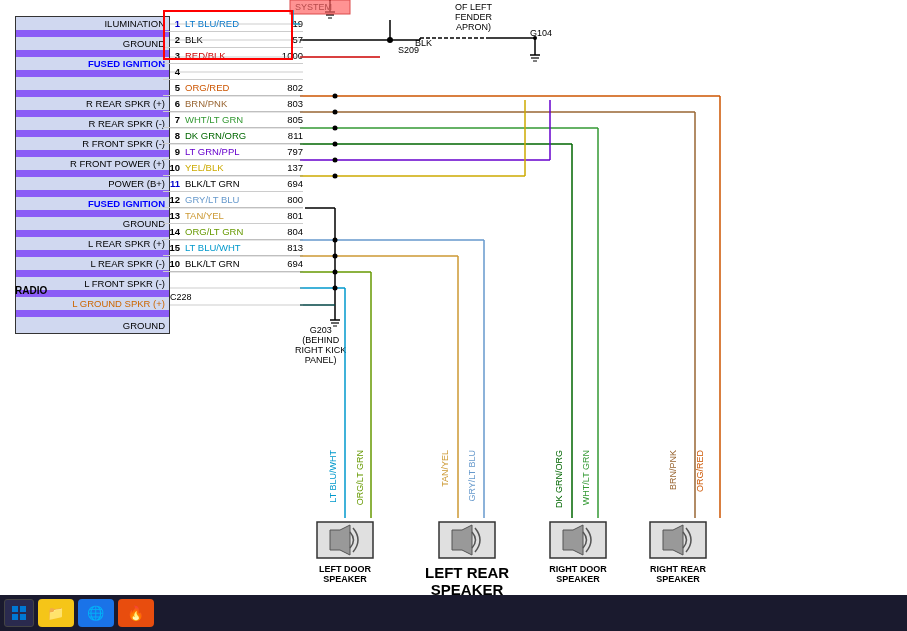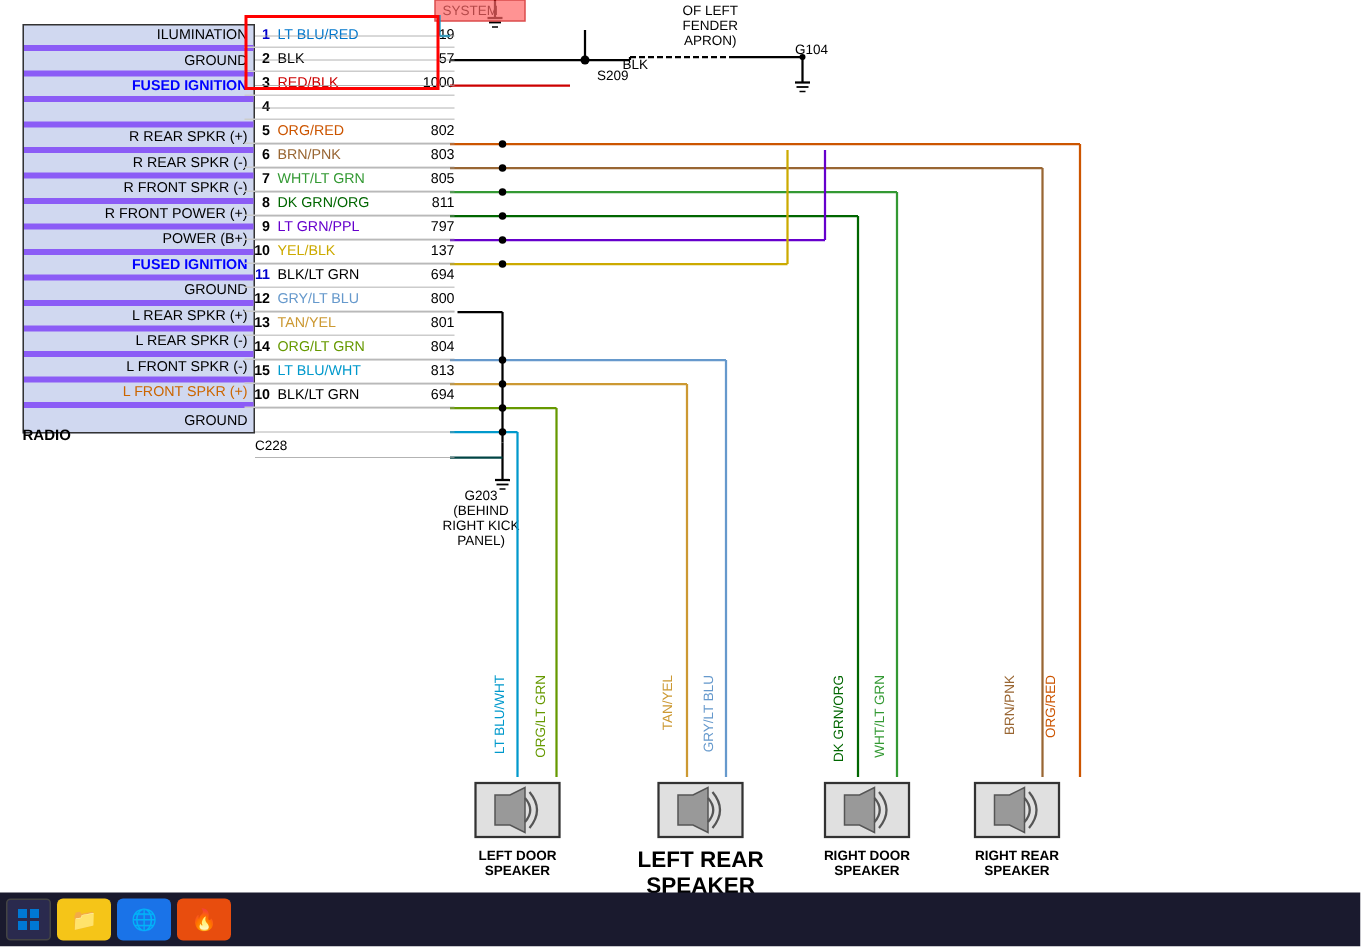--- a/index.html
+++ b/index.html
@@ -33,21 +33,21 @@
     }
 
     .connector-row {
       display: flex;
       justify-content: flex-end;
       align-items: center;
       padding: 1px 4px;
       font-size: 9.5px;
       color: #000;
       min-height: 16px;
-      border-bottom: 4px solid #8b5cf6;
+      border-bottom: 7px solid #8b5cf6;
     }
     .connector-row:last-child { border-bottom: none; }
     .connector-row.highlighted { color: #0000ff; font-weight: bold; }
     .connector-row.orange { color: #cc6600; }
 
     
     .pin-table {
       position: absolute;
       left: 163px;
       top: 10px;
@@ -193,21 +193,21 @@
     <div class="connector-row">R REAR SPKR (+)</div>
     <div class="connector-row">R REAR SPKR (-)</div>
     <div class="connector-row">R FRONT SPKR (-)</div>
     <div class="connector-row">R FRONT POWER (+)</div>
     <div class="connector-row">POWER (B+)</div>
     <div class="connector-row highlighted">FUSED IGNITION</div>
     <div class="connector-row">GROUND</div>
     <div class="connector-row">L REAR SPKR (+)</div>
     <div class="connector-row">L REAR SPKR (-)</div>
     <div class="connector-row">L FRONT SPKR (-)</div>
-    <div class="connector-row orange">L FRONT SPKR (+)</div>
+    <div class="connector-row orange">L GROUND SPKR (+)</div>
     <div class="connector-row">GROUND</div>
   </div>
 
   <div class="diagram-label" style="left:15px; top:285px; font-weight:bold; font-size:10px;">RADIO</div>
 
   <div class="pin-table" style="top:16px;">
 
     <div class="pin-row">
       <span class="pin-num blue">1</span>
       <span class="pin-wire wire-ltblu-red">LT BLU/RED</span>

